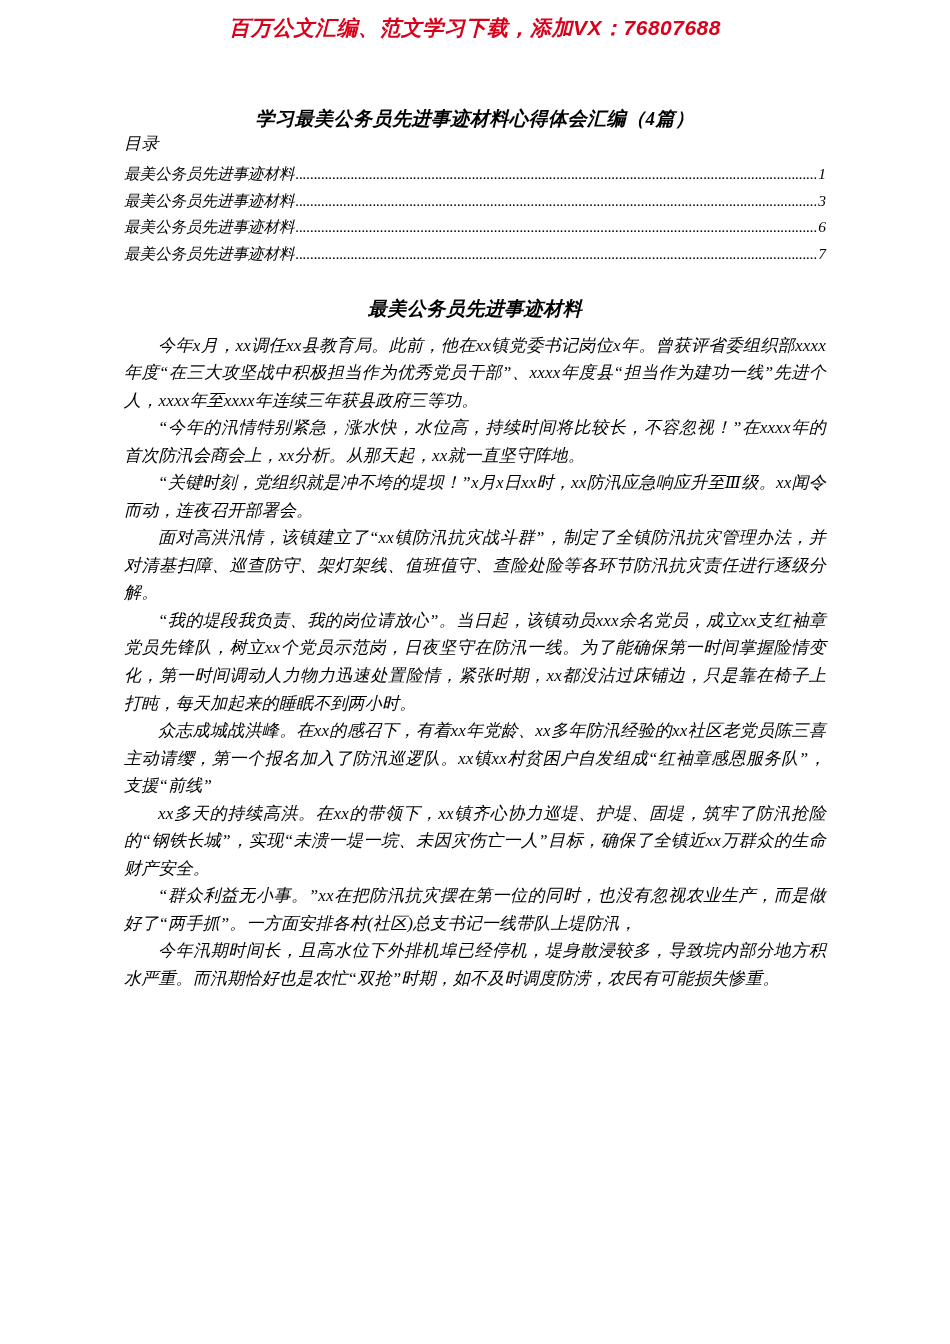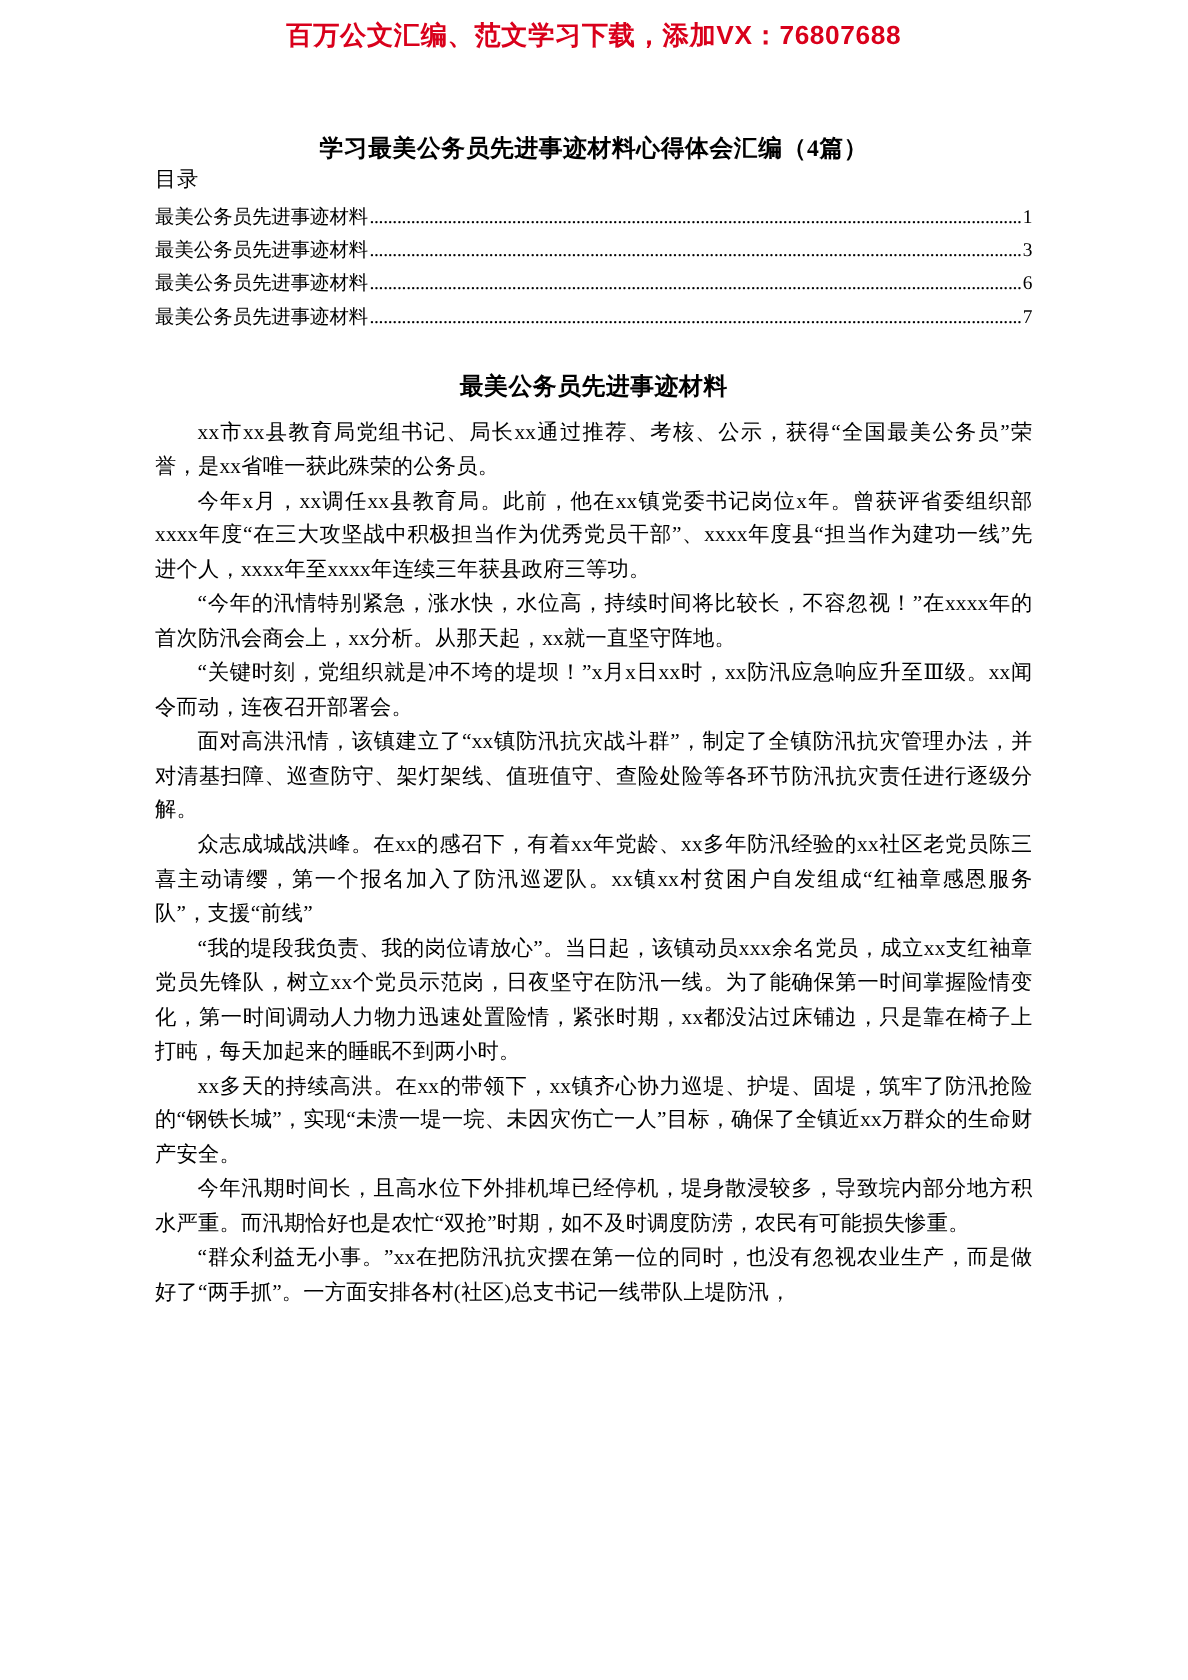--- a/index.html
+++ b/index.html
@@ -14,20 +14,21 @@
     color: #000000;
     position: relative;
     overflow: hidden;
   }
   .page {
     width: 950px;
     height: 1116px;
     box-sizing: border-box;
     padding: 0 124px;
     position: relative;
+    font-style: italic;
   }
   .banner {
     text-align: center;
     color: #d9001b;
     font-size: 21px;
     font-weight: bold;
     letter-spacing: 0.5px;
     padding-top: 14px;
     font-family: "Liberation Sans", "DejaVu Sans", sans-serif;
   }
@@ -117,25 +118,24 @@
     <li class="toc-item">
       <span class="toc-text">最美公务员先进事迹材料</span>
       <span class="toc-dots">....................................................................................................................................................</span>
       <span class="toc-page">7</span>
     </li>
   </ul>
 
   <div class="section-title">最美公务员先进事迹材料</div>
 
   <div class="body-text">
-    <p>xx市xx县教育局党组书记、局长xx通过推荐、考核、公示，获得“全国最美公务员”荣誉，是xx省唯一获此殊荣的公务员。</p>
     <p>今年x月，xx调任xx县教育局。此前，他在xx镇党委书记岗位x年。曾获评省委组织部xxxx年度“在三大攻坚战中积极担当作为优秀党员干部”、xxxx年度县“担当作为建功一线”先进个人，xxxx年至xxxx年连续三年获县政府三等功。</p>
     <p>“今年的汛情特别紧急，涨水快，水位高，持续时间将比较长，不容忽视！”在xxxx年的首次防汛会商会上，xx分析。从那天起，xx就一直坚守阵地。</p>
     <p>“关键时刻，党组织就是冲不垮的堤坝！”x月x日xx时，xx防汛应急响应升至Ⅲ级。xx闻令而动，连夜召开部署会。</p>
     <p>面对高洪汛情，该镇建立了“xx镇防汛抗灾战斗群”，制定了全镇防汛抗灾管理办法，并对清基扫障、巡查防守、架灯架线、值班值守、查险处险等各环节防汛抗灾责任进行逐级分解。</p>
+    <p>“我的堤段我负责、我的岗位请放心”。当日起，该镇动员xxx余名党员，成立xx支红袖章党员先锋队，树立xx个党员示范岗，日夜坚守在防汛一线。为了能确保第一时间掌握险情变化，第一时间调动人力物力迅速处置险情，紧张时期，xx都没沾过床铺边，只是靠在椅子上打盹，每天加起来的睡眠不到两小时。</p>
     <p>众志成城战洪峰。在xx的感召下，有着xx年党龄、xx多年防汛经验的xx社区老党员陈三喜主动请缨，第一个报名加入了防汛巡逻队。xx镇xx村贫困户自发组成“红袖章感恩服务队”，支援“前线”</p>
-    <p>“我的堤段我负责、我的岗位请放心”。当日起，该镇动员xxx余名党员，成立xx支红袖章党员先锋队，树立xx个党员示范岗，日夜坚守在防汛一线。为了能确保第一时间掌握险情变化，第一时间调动人力物力迅速处置险情，紧张时期，xx都没沾过床铺边，只是靠在椅子上打盹，每天加起来的睡眠不到两小时。</p>
     <p>xx多天的持续高洪。在xx的带领下，xx镇齐心协力巡堤、护堤、固堤，筑牢了防汛抢险的“钢铁长城”，实现“未溃一堤一垸、未因灾伤亡一人”目标，确保了全镇近xx万群众的生命财产安全。</p>
+    <p>“群众利益无小事。”xx在把防汛抗灾摆在第一位的同时，也没有忽视农业生产，而是做好了“两手抓”。一方面安排各村(社区)总支书记一线带队上堤防汛，</p>
     <p>今年汛期时间长，且高水位下外排机埠已经停机，堤身散浸较多，导致垸内部分地方积水严重。而汛期恰好也是农忙“双抢”时期，如不及时调度防涝，农民有可能损失惨重。</p>
-    <p>“群众利益无小事。”xx在把防汛抗灾摆在第一位的同时，也没有忽视农业生产，而是做好了“两手抓”。一方面安排各村(社区)总支书记一线带队上堤防汛，</p>
   </div>
 
 </div>
 
 </body></html>

